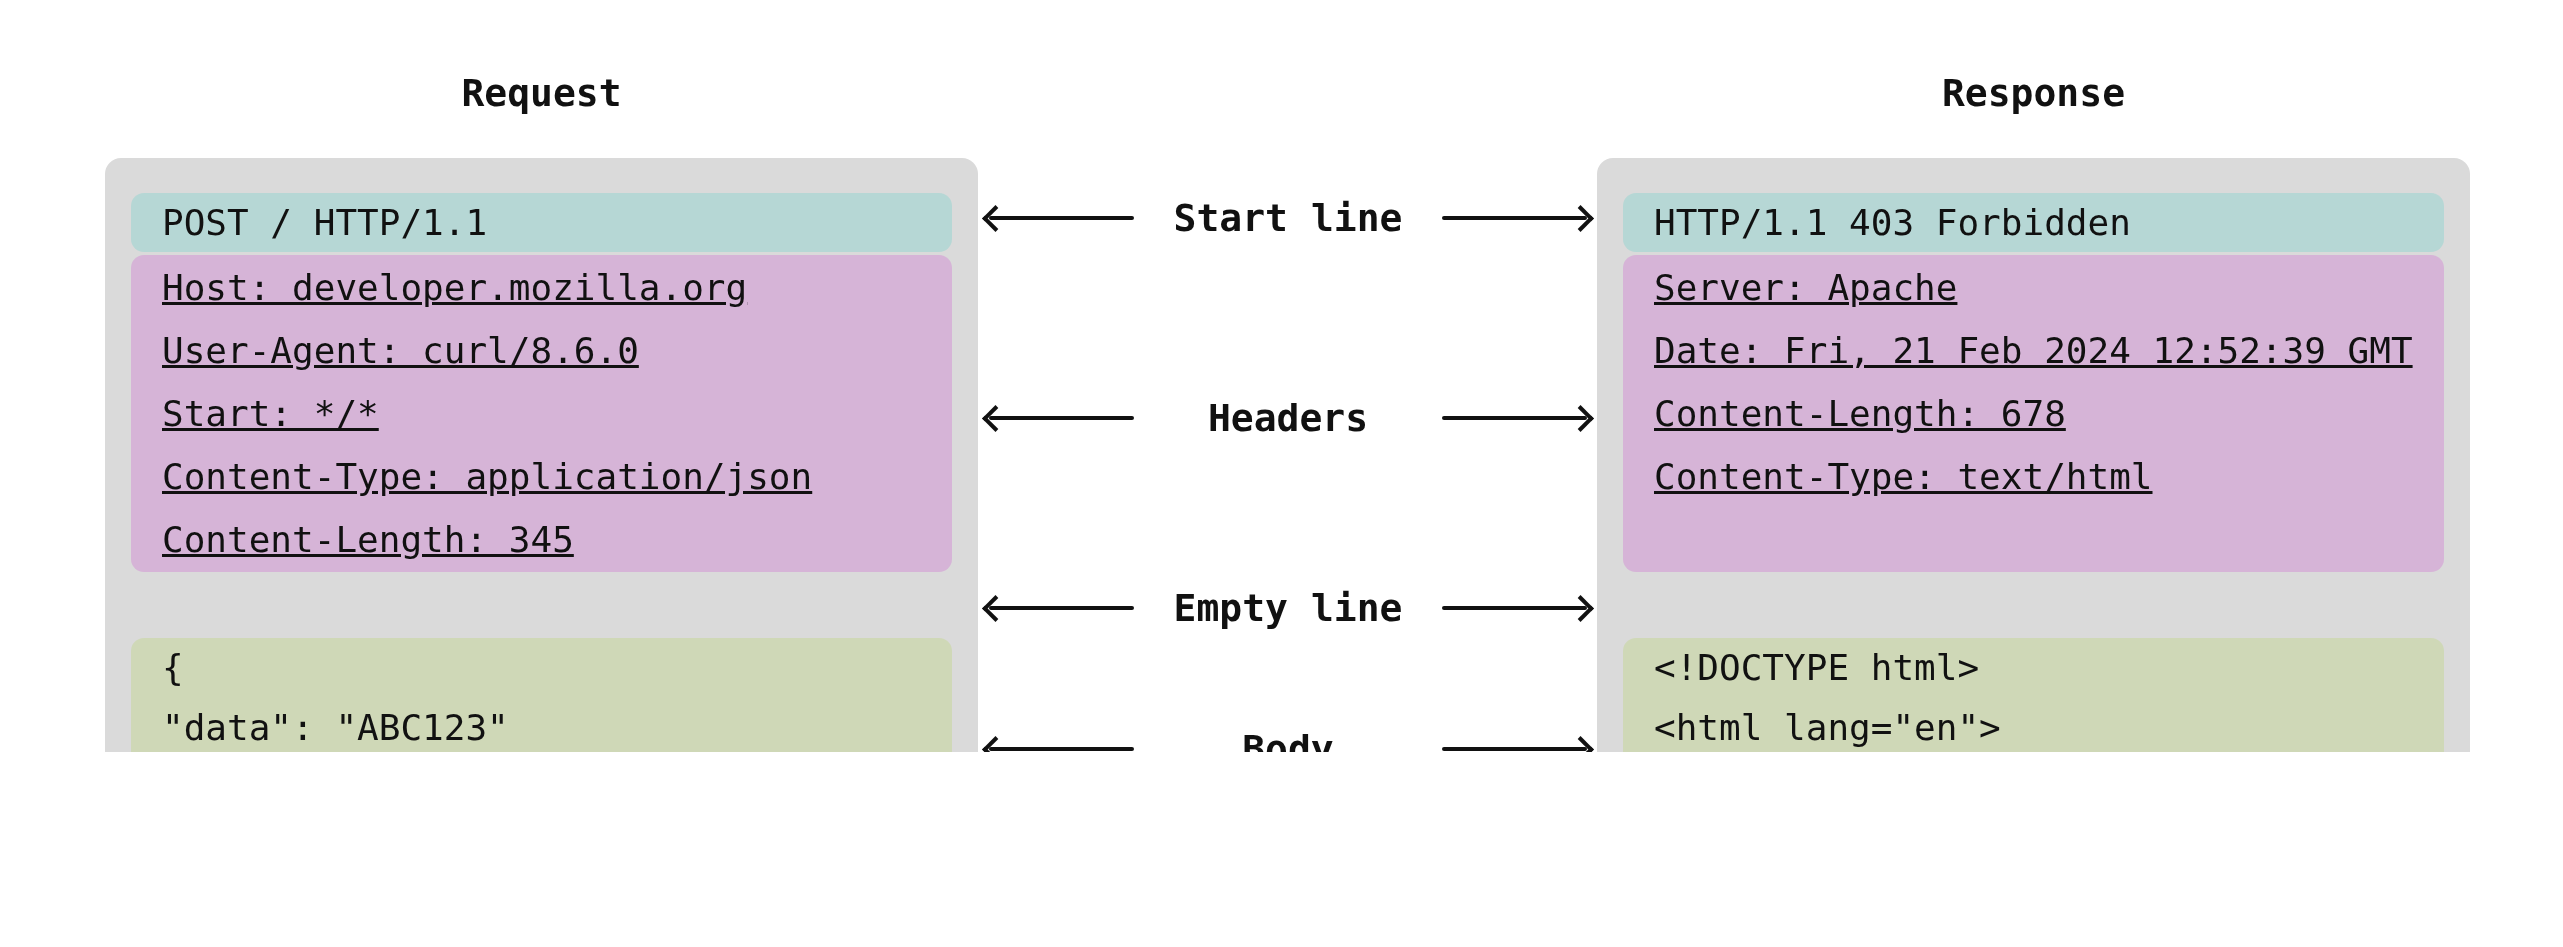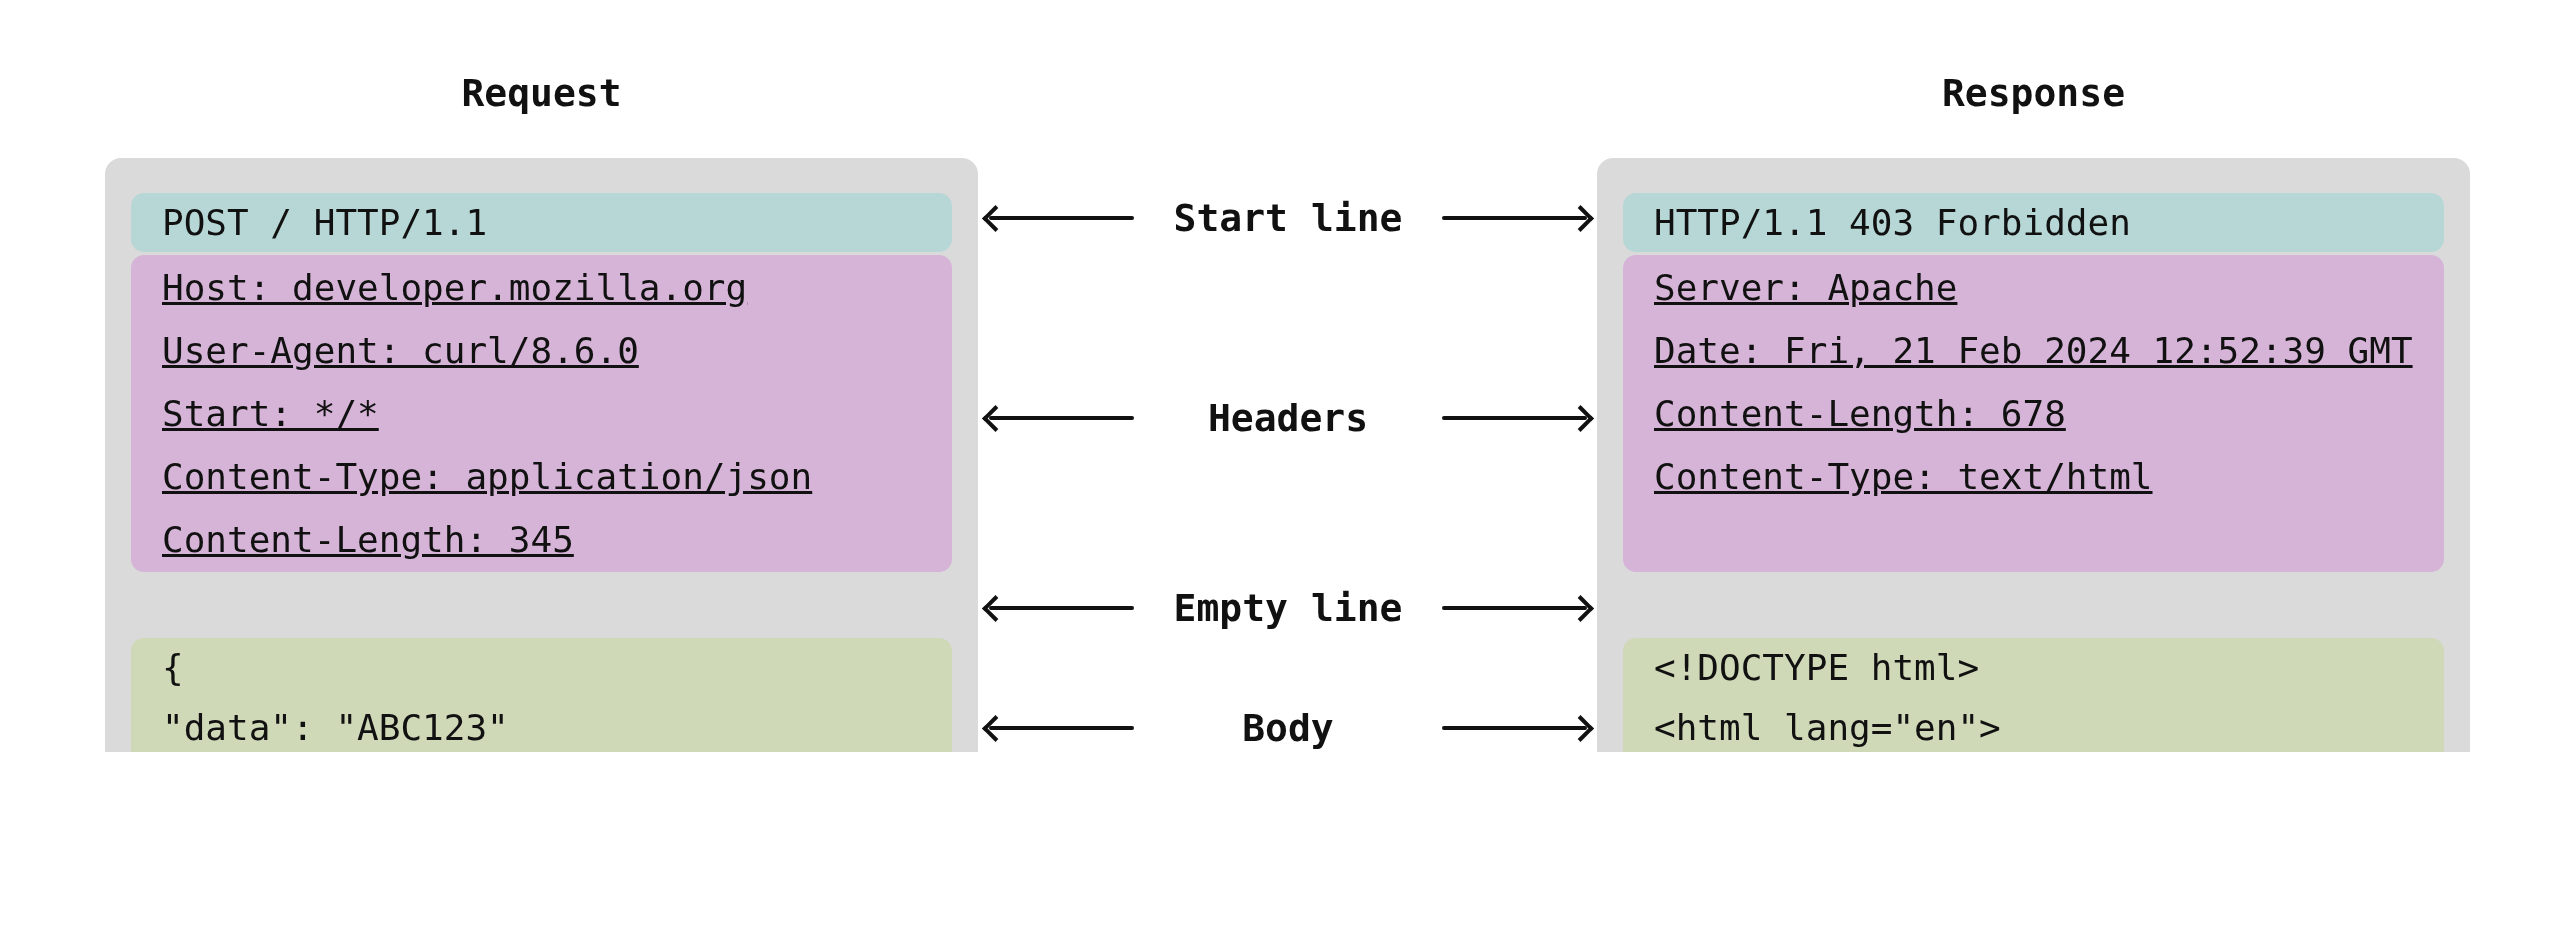--- a/index.html
+++ b/index.html
@@ -60,21 +60,21 @@
     position: absolute;
     left: 985px;
     width: 606px;
     height: 44px;
     display: flex;
     align-items: center;
   }
   .row-startline { top: 188px; margin-top: 8px; }
   .row-headers   { top: 396px; }
   .row-emptyline { top: 586px; }
-  .row-body      { top: 706px; }
+  .row-body      { top: 727px; }
 
   .mid-label {
     flex: 0 0 auto;
     min-width: 300px;
     text-align: center;
     font-size: 38px;
     font-weight: bold;
     white-space: nowrap;
     line-height: 44px;
   }

